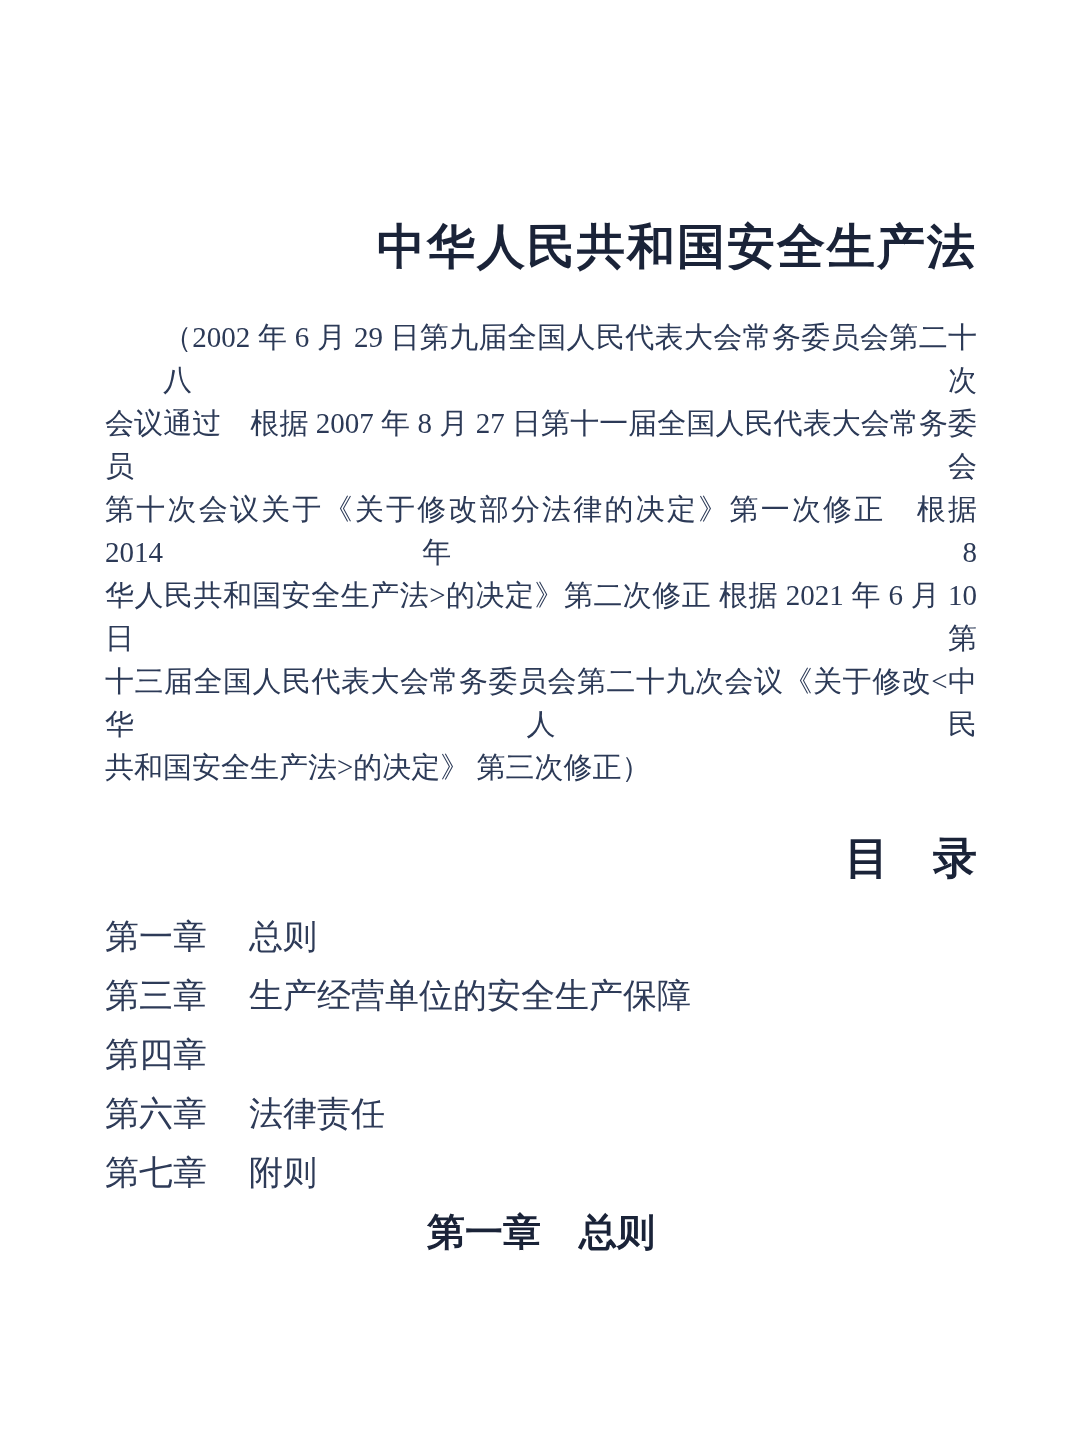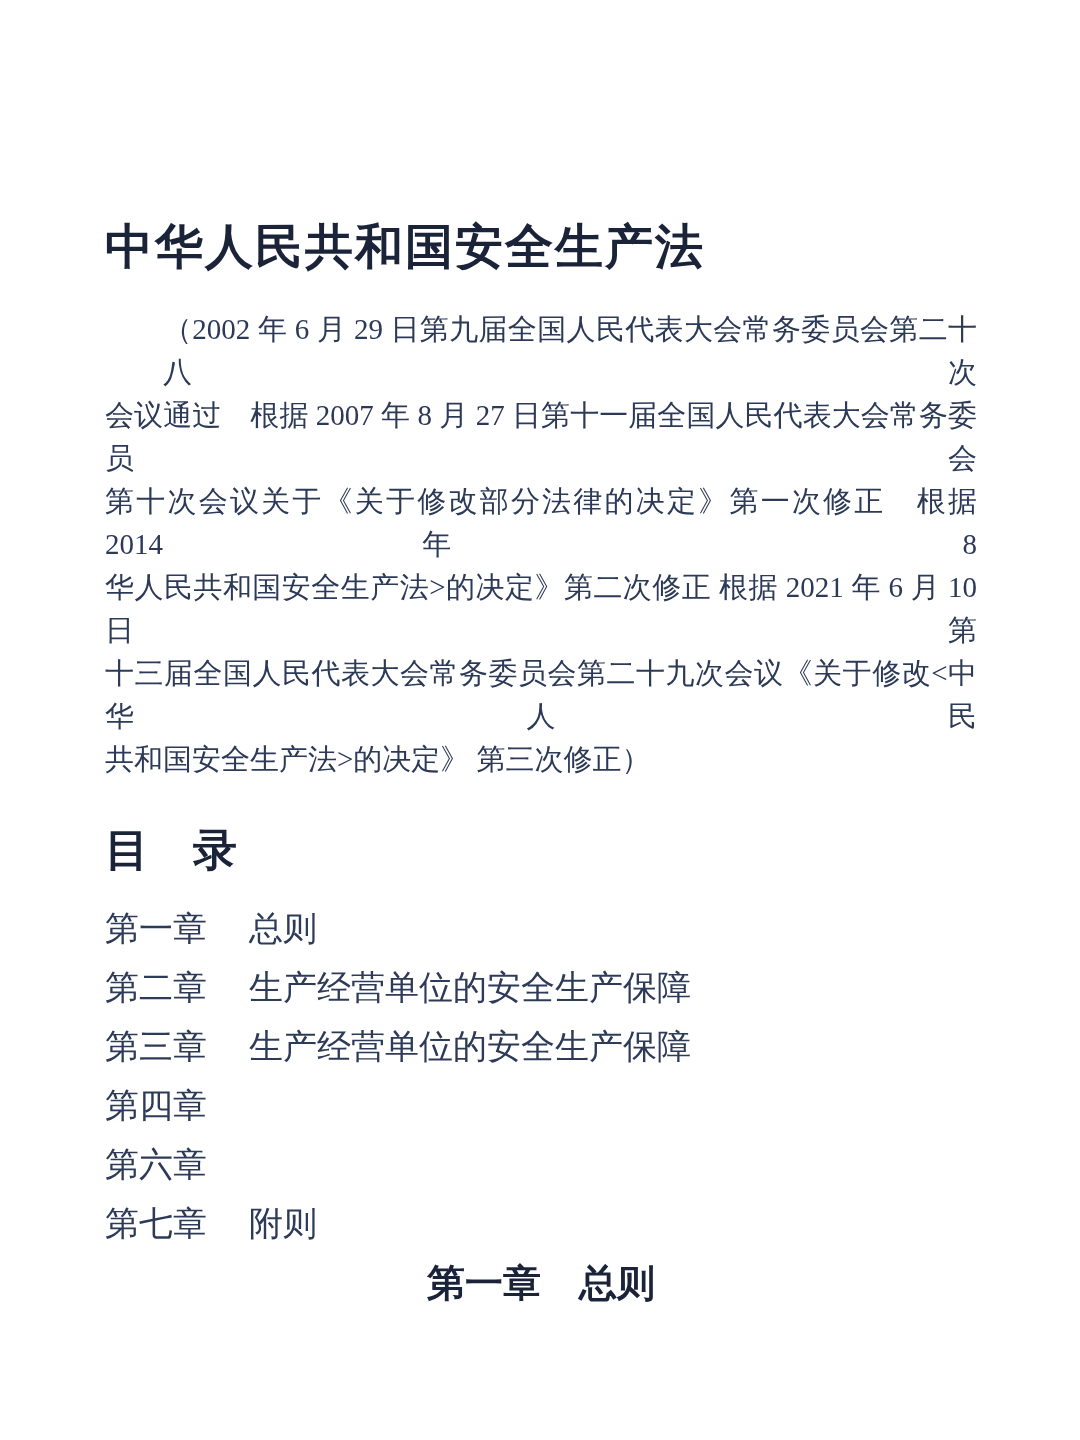--- a/index.html
+++ b/index.html
@@ -19,47 +19,47 @@
   }
   
   .doc-title {
     margin: 0;
     margin-top: 218px;
     font-family: "Liberation Sans", "DejaVu Sans", sans-serif;
     font-weight: 900;
     font-size: 48px;
     line-height: 1.2;
     letter-spacing: 2px;
-    text-align: left;
+    text-align: right;
     color: #1a2338;
   }
   
   .preamble {
-    margin-top: 32px;
+    margin-top: 40px;
     font-family: "Liberation Serif", "DejaVu Serif", serif;
     font-size: 29px;
     line-height: 43px;
     color: #2c3a57;
   }
   .pl { white-space: pre-wrap; }
   .pl.just {
     text-align: justify;
     text-align-last: justify;
     text-justify: inter-character;
   }
   .pl.indent { padding-left: 58px; }
   
   .toc-heading {
     margin: 0;
     margin-top: 44px;
     font-family: "Liberation Sans", "DejaVu Sans", sans-serif;
     font-weight: 900;
     font-size: 44px;
     line-height: 1.15;
-    text-align: left;
+    text-align: right;
     color: #1a2338;
   }
   .toc {
     margin-top: 24px;
     font-family: "Liberation Serif", "DejaVu Serif", serif;
     font-size: 34px;
     line-height: 59px;
     color: #2e3b58;
   }
   .toc-row { display: flex; }
@@ -93,32 +93,29 @@
   </div>
 
   <h2 class="toc-heading">目　录</h2>
 
   <div class="toc">
     <div class="toc-row">
       <span class="toc-ch">第一章</span>
       <span class="toc-ti">总则</span>
     </div>
     <div class="toc-row">
-      <span class="toc-ch">第二章</span>
-      <span class="toc-ti">生产经营单位的安全生产保障</span>
-    </div>
-    <div class="toc-row">
       <span class="toc-ch">第三章</span>
       <span class="toc-ti">生产经营单位的安全生产保障</span>
     </div>
     <div class="toc-row">
       <span class="toc-ch">第四章</span>
     </div>
     <div class="toc-row">
       <span class="toc-ch">第六章</span>
+      <span class="toc-ti">法律责任</span>
     </div>
     <div class="toc-row">
       <span class="toc-ch">第七章</span>
       <span class="toc-ti">附则</span>
     </div>
   </div>
 
   <h2 class="ch-heading">第一章　总则</h2>
 
 </div>

